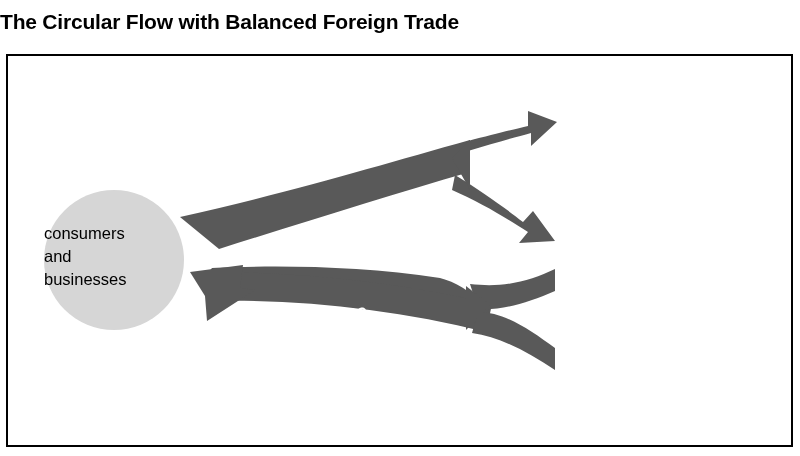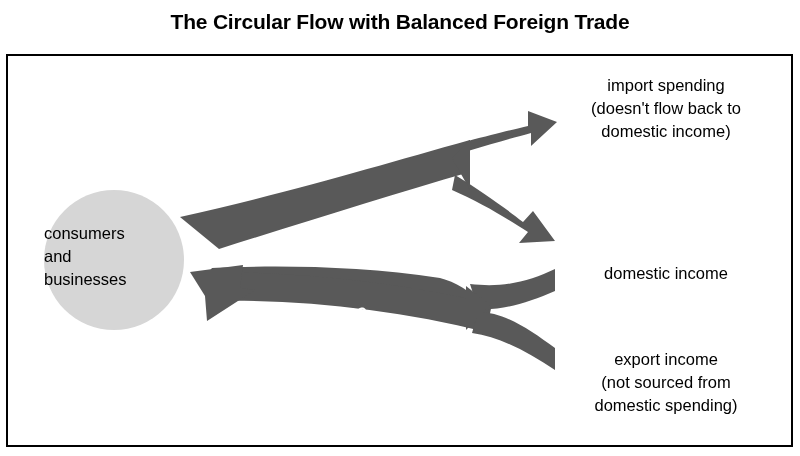--- a/index.html
+++ b/index.html
@@ -17,21 +17,21 @@
   #figure {
     position: relative;
     width: 800px;
     height: 456px;
   }
   #title {
     position: absolute;
     left: 0;
     top: 10px;
     width: 800px;
-    text-align: center;
+    text-align: left;
     font-size: 21px;
     font-weight: bold;
     color: #000000;
     letter-spacing: -0.2px;
     white-space: nowrap;
   }
   #frame {
     position: absolute;
     left: 6px;
     top: 54px;
@@ -171,21 +171,14 @@
     </g>
   </svg>
 
   <div class="flow-text" id="flow-spending">spending</div>
   <div class="flow-text" id="flow-income">income</div>
 
   <div id="circle-text">consumers
 and
 businesses</div>
 
-  <div class="label" id="label-import">import spending
-(doesn't flow back to
-domestic income)</div>
-  <div class="label" id="label-domincome">domestic income</div>
-  <div class="label" id="label-export">export income
-(not sourced from
-domestic spending)</div>
 
 </div>
 
 </body></html>

